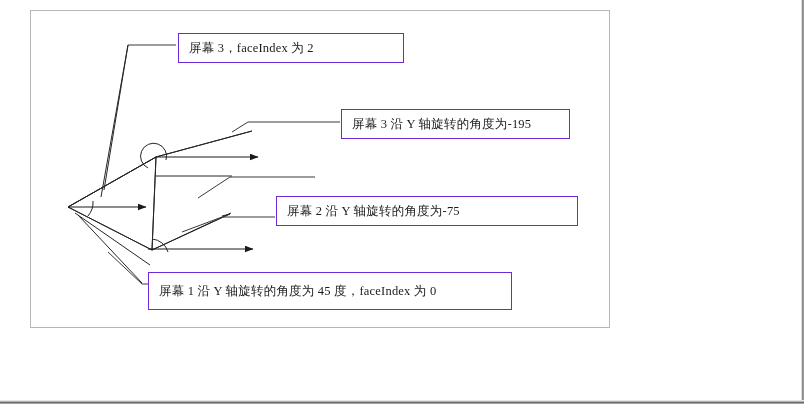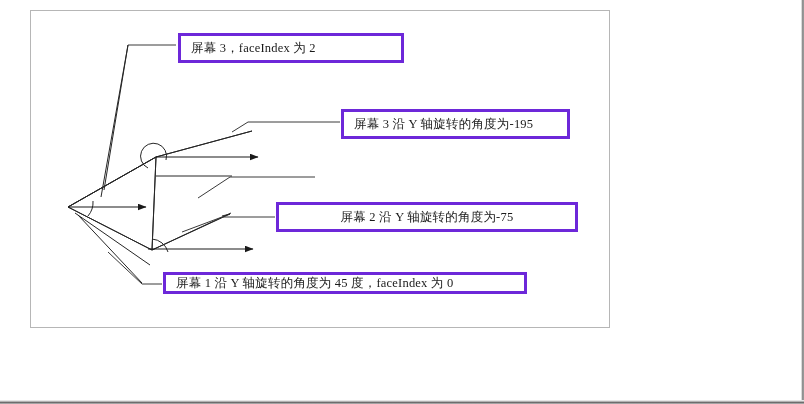--- a/index.html
+++ b/index.html
@@ -43,40 +43,40 @@
   }
   #canvas {
     position: absolute;
     left: 0;
     top: 0;
     width: 804px;
     height: 404px;
   }
   .callout {
     position: absolute;
-    border: 3px solid #6d28d9;
+    border: 1px solid #6d28d9;
     background: #ffffff;
     box-sizing: border-box;
     display: flex;
     align-items: center;
     padding: 0 10px;
     font-size: 12.5px;
     color: #1a1a1a;
     line-height: 1;
     white-space: nowrap;
     letter-spacing: 0.2px;
   }
   .callout .txt {
     display: inline-block;
   }
   #callout-1 { left: 178px; top: 33px;  width: 226px; height: 30px; }
   #callout-2 { left: 341px; top: 109px; width: 229px; height: 30px; }
   #callout-3 { left: 316px; top: 164px; width: 225px; height: 30px; }
-  #callout-4 { left: 276px; top: 202px; width: 302px; height: 30px; justify-content: center; }
-  #callout-5 { left: 163px; top: 272px; width: 364px; height: 22px; }
+  #callout-4 { left: 276px; top: 196px; width: 302px; height: 30px; }
+  #callout-5 { left: 148px; top: 272px; width: 364px; height: 38px; }
 </style>
 </head>
 <body>
 
 <div id="page">
 
   <svg id="canvas" viewBox="0 0 804 404">
     <defs>
       <marker id="arrowhead" markerWidth="9" markerHeight="7" refX="8.5" refY="3.5" orient="auto" markerUnits="userSpaceOnUse">
         <polygon points="0 0, 9 3.5, 0 7" fill="#1a1a1a"></polygon>

